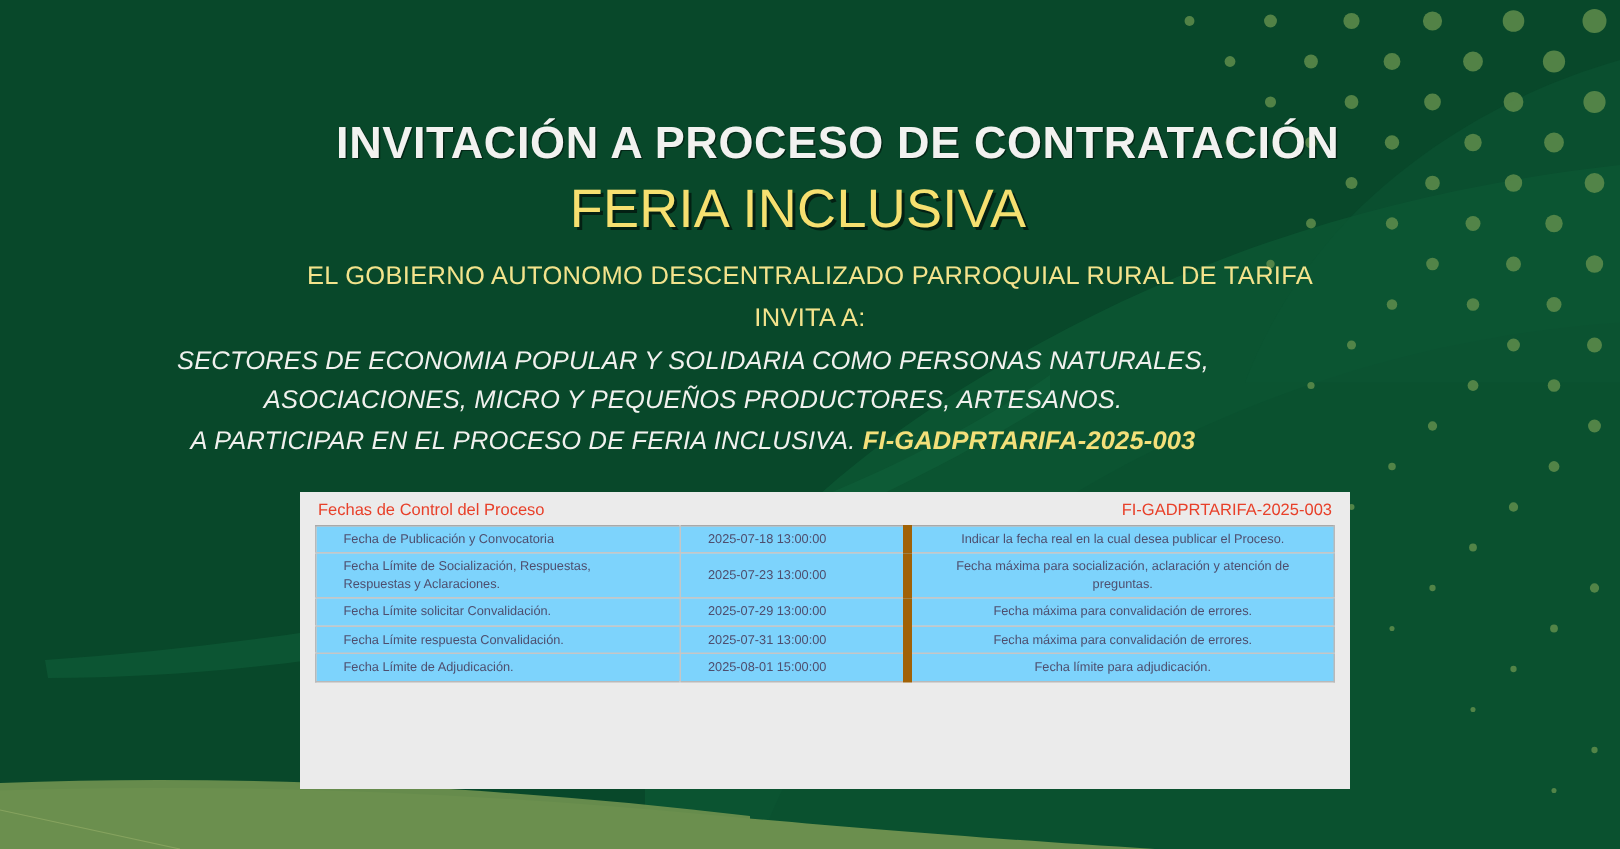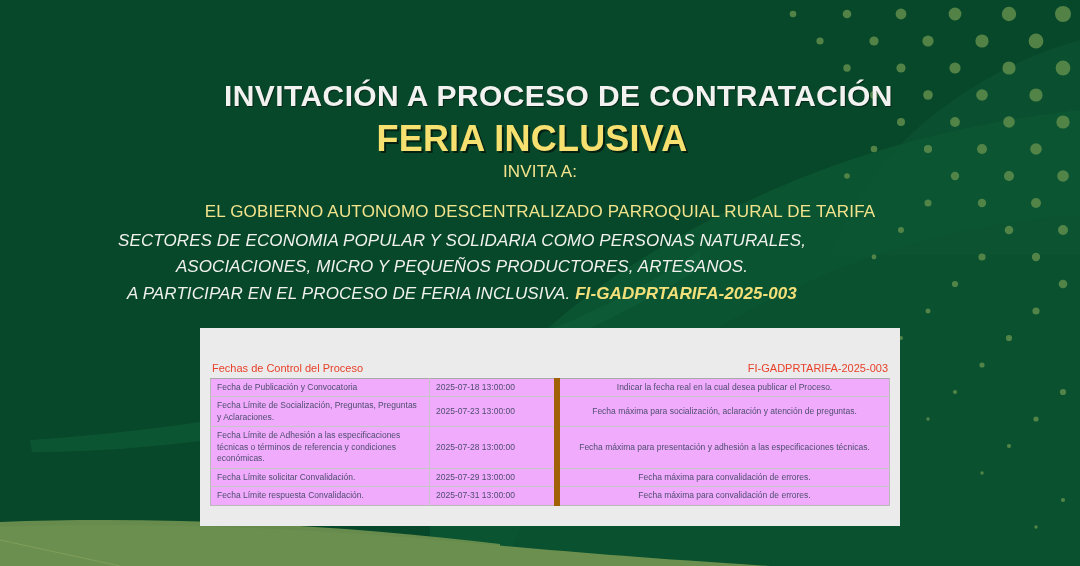--- a/index.html
+++ b/index.html
@@ -52,21 +52,21 @@
     font-size: 30px;
     letter-spacing: 0.4px;
     color: #f2f2f0;
     line-height: 1.05;
     margin: 0;
     text-shadow: 1px 1px 0 rgba(0,0,0,0.45);
     padding-left: 37px;
   }
   #title-feria {
     font-family: "Liberation Sans", sans-serif;
-    font-weight: bold;
+    font-weight: normal;
     font-size: 36px;
     letter-spacing: 0.2px;
     color: #f6e070;
     margin: 8px 16px 0 0;
     line-height: 1.05;
     text-shadow: 2px 2px 0 rgba(0,0,0,0.55);
   }
   #subtitle-1, #subtitle-2 {
     font-family: "Liberation Sans", sans-serif;
     font-size: 17px;
@@ -110,21 +110,20 @@
     height: 198px;
     background: #ebebeb;
     box-sizing: border-box;
     padding: 6px 10px 8px 10px;
   }
   #panel-header {
     display: flex;
     justify-content: space-between;
     align-items: baseline;
     padding: 0 2px 4px 2px;
-    margin-top: 28px;
   }
   #panel-header-title,
   #panel-header-code {
     font-family: "Liberation Sans", sans-serif;
     font-size: 11px;
     color: #e8402a;
     white-space: nowrap;
   }
   #dates-table {
     width: 100%;
@@ -132,24 +131,24 @@
     table-layout: fixed;
     background: #ebebeb;
     border: 1px solid #b9b9b9;
     border-top: 1px solid #a9a9a9;
   }
   #dates-table td {
     font-family: "Liberation Sans", sans-serif;
     font-size: 8.5px;
     color: #4e4e6e;
     vertical-align: middle;
-    padding: 3px 6px;
+    padding: 3px 18px;
     border-bottom: 1px solid #c6c6c6;
     line-height: 1.35;
-    background: #f0abfc;
+    background: #7dd3fc;
   }
   #dates-table tr:last-child td { border-bottom: none; }
   .col-label { width: 206px; border-right: 1px solid #c6c6c6; }
   .col-date  { width: 112px; border-right: 6px solid #a16207; white-space: nowrap; }
   .col-desc  { width: auto; text-align: center; }
 </style>
 </head>
 <body>
 
 <div id="poster">
@@ -254,22 +253,22 @@
 
       <path d="M1230,500 L1020,600" stroke="#c9c36a" stroke-width="1.2" opacity="0.5" fill="none"></path>
       <path d="M0,540 L120,566" stroke="#b8c97e" stroke-width="0.8" opacity="0.35" fill="none"></path>
     </svg>
   </div>
 
 
   <div id="headline-group">
     <h1 id="title-main">INVITACIÓN A PROCESO DE CONTRATACIÓN</h1>
     <h2 id="title-feria">FERIA INCLUSIVA</h2>
+    <p id="subtitle-1">EL GOBIERNO AUTONOMO DESCENTRALIZADO PARROQUIAL RURAL DE TARIFA</p>
     <p id="subtitle-2">INVITA A:</p>
-    <p id="subtitle-1">EL GOBIERNO AUTONOMO DESCENTRALIZADO PARROQUIAL RURAL DE TARIFA</p>
   </div>
 
   <div id="body-group">
     <p class="body-line">SECTORES DE ECONOMIA POPULAR Y SOLIDARIA COMO PERSONAS NATURALES,</p>
     <p class="body-line">ASOCIACIONES, MICRO Y PEQUEÑOS PRODUCTORES, ARTESANOS.</p>
     <p class="body-line"><span>A PARTICIPAR EN EL PROCESO DE FERIA INCLUSIVA. </span><span class="code-inline">FI-GADPRTARIFA-2025-003</span></p>
   </div>
 
   <div id="table-panel">
     <div id="panel-header">
@@ -277,36 +276,36 @@
       <span id="panel-header-code">FI-GADPRTARIFA-2025-003</span>
     </div>
     <table id="dates-table">
       <tbody id="dates-tbody">
           <tr>
             <td class="col-label">Fecha de Publicación y Convocatoria</td>
             <td class="col-date">2025-07-18 13:00:00</td>
             <td class="col-desc">Indicar la fecha real en la cual desea publicar el Proceso.</td>
           </tr>
           <tr>
-            <td class="col-label">Fecha Límite de Socialización, Preguntas, Preguntas y Aclaraciones.</td>
+            <td class="col-label">Fecha Límite de Socialización, Respuestas, Respuestas y Aclaraciones.</td>
             <td class="col-date">2025-07-23 13:00:00</td>
             <td class="col-desc">Fecha máxima para socialización, aclaración y atención de preguntas.</td>
-          </tr>
-          <tr>
-            <td class="col-label">Fecha Límite de Adhesión a las especificaciones técnicas o términos de referencia y condiciones económicas.</td>
-            <td class="col-date">2025-07-28 13:00:00</td>
-            <td class="col-desc">Fecha máxima para presentación y adhesión a las especificaciones técnicas.</td>
           </tr>
           <tr>
             <td class="col-label">Fecha Límite solicitar Convalidación.</td>
             <td class="col-date">2025-07-29 13:00:00</td>
             <td class="col-desc">Fecha máxima para convalidación de errores.</td>
           </tr>
           <tr>
             <td class="col-label">Fecha Límite respuesta Convalidación.</td>
             <td class="col-date">2025-07-31 13:00:00</td>
             <td class="col-desc">Fecha máxima para convalidación de errores.</td>
           </tr>
+          <tr>
+            <td class="col-label">Fecha Límite de Adjudicación.</td>
+            <td class="col-date">2025-08-01 15:00:00</td>
+            <td class="col-desc">Fecha límite para adjudicación.</td>
+          </tr>
         </tbody>
     </table>
   </div>
 
 </div>
 
 </body></html>

